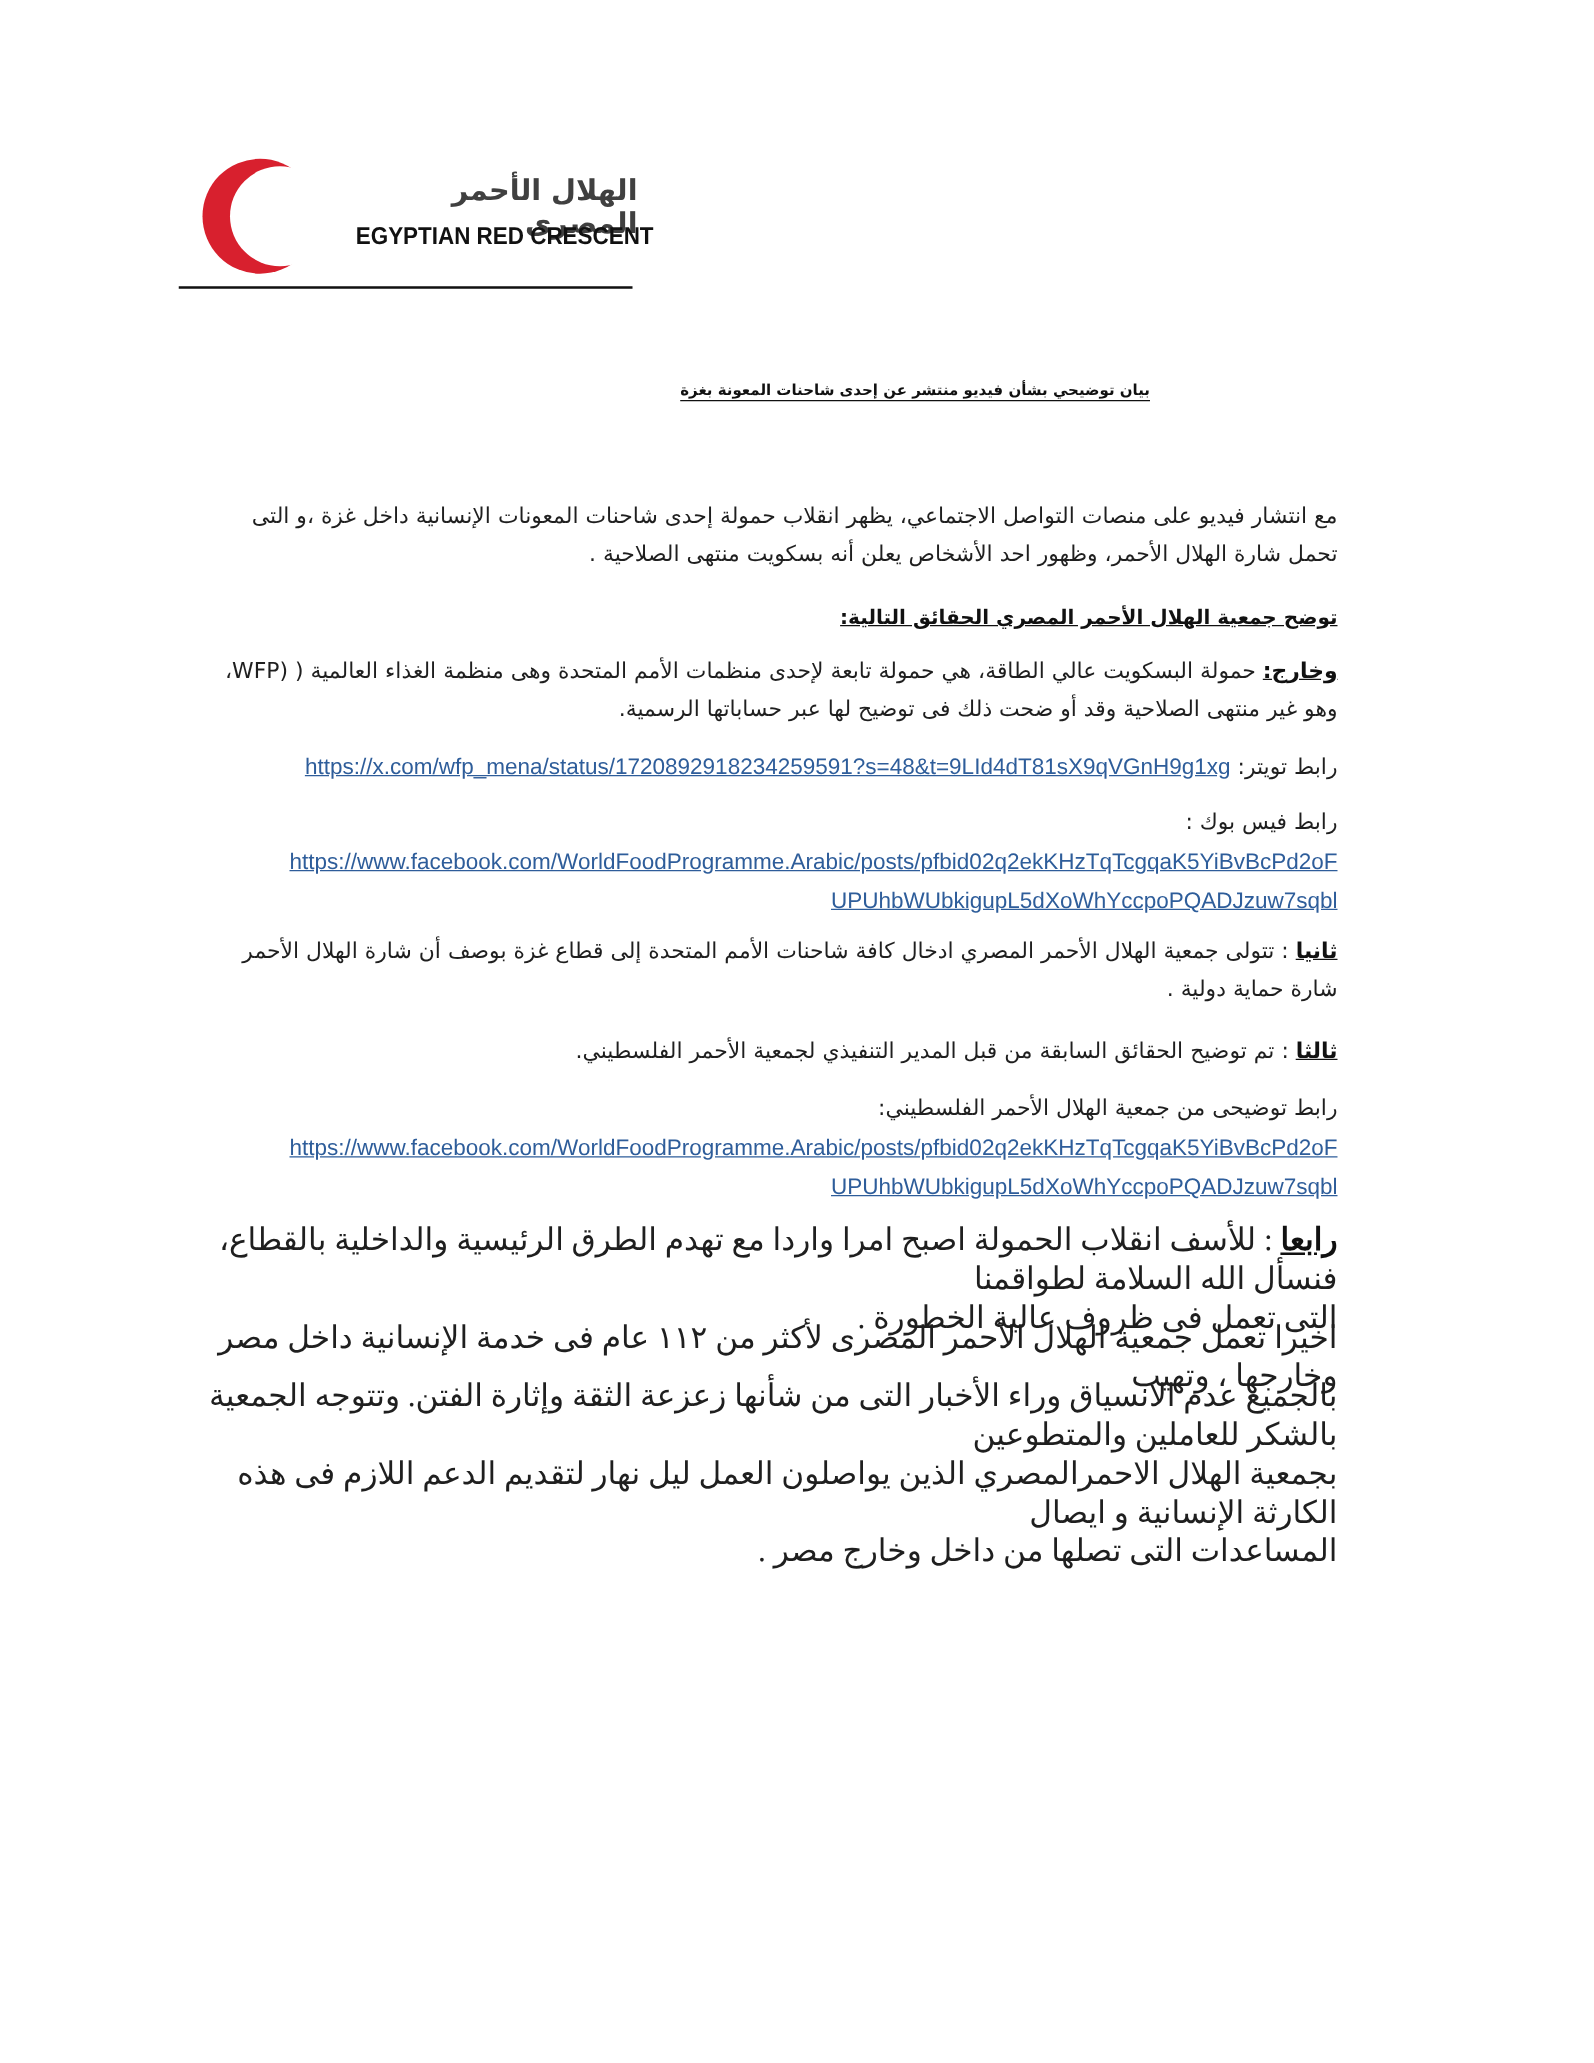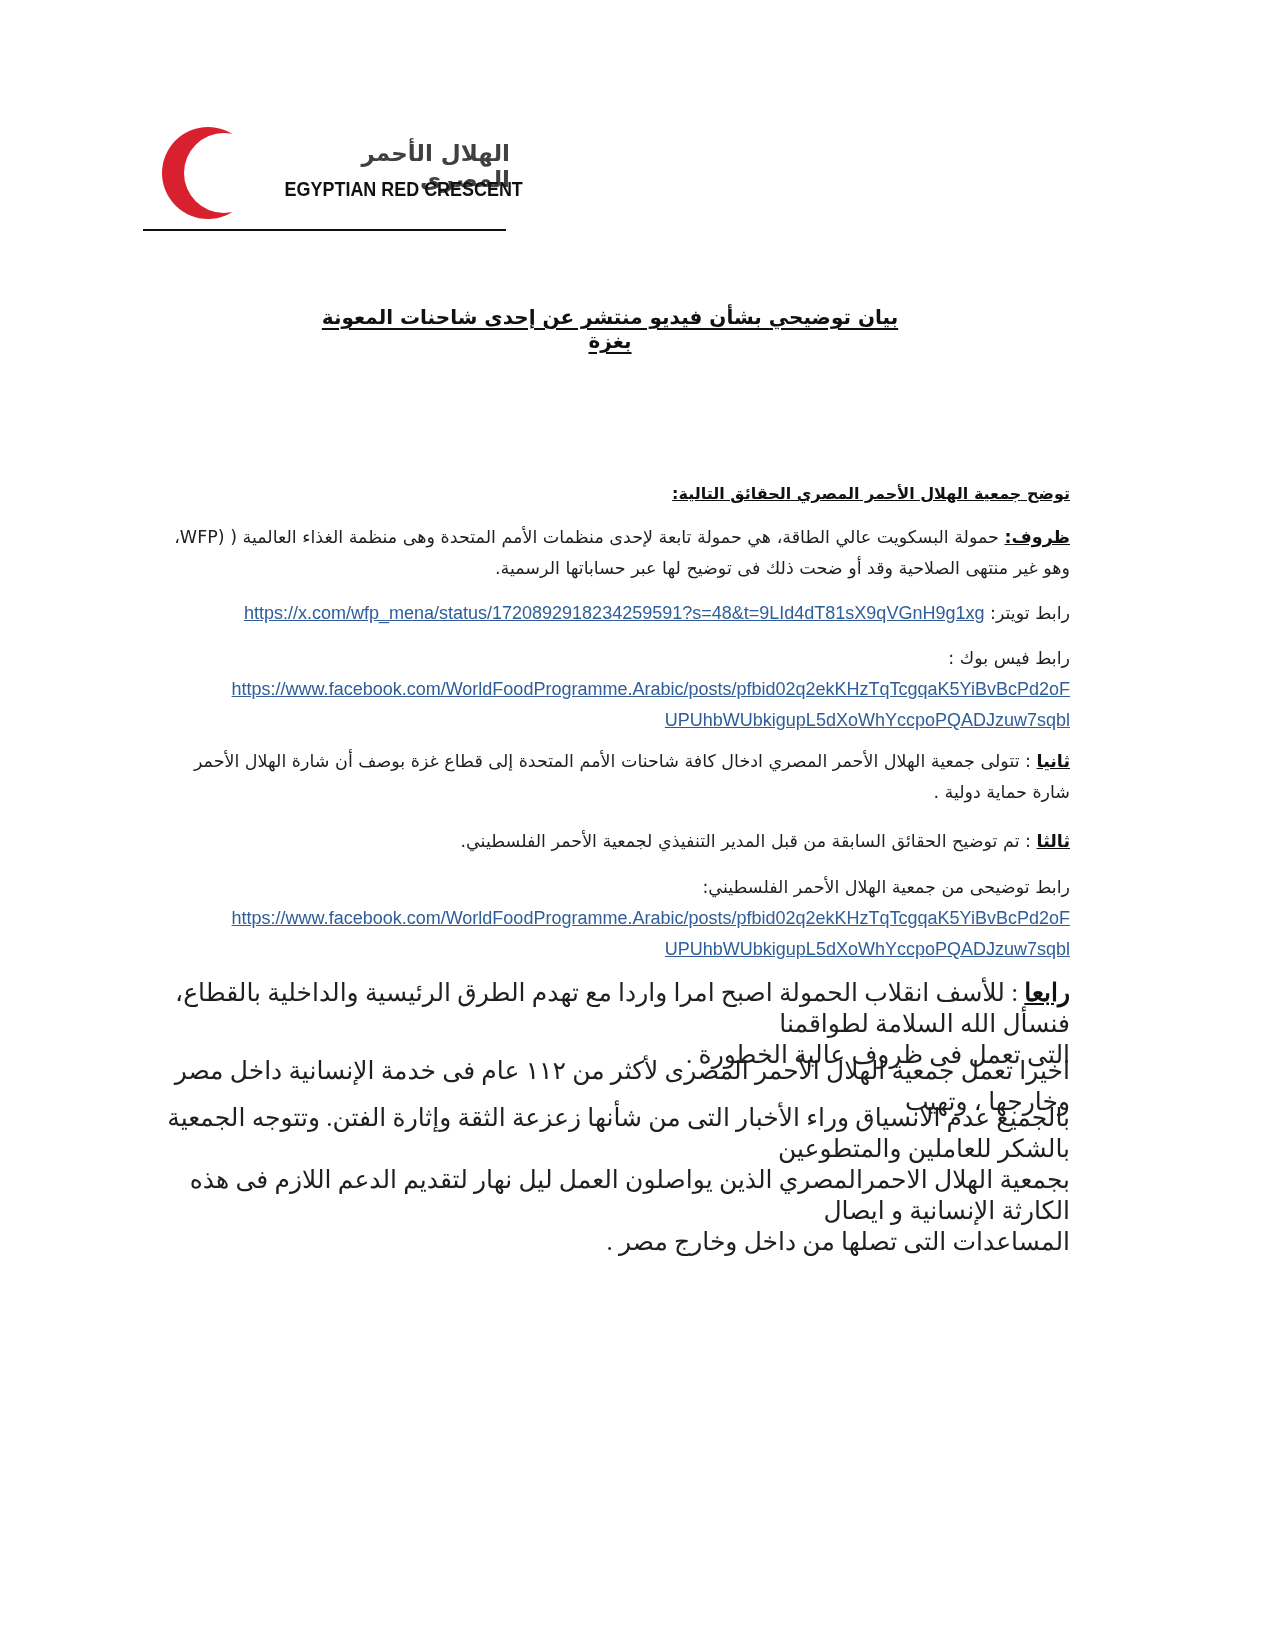--- a/index.html
+++ b/index.html
@@ -12,22 +12,22 @@
   .crescent { position: absolute; left: 0; top: 5px; width: 100px; height: 100px; }
   .logo-ar { position: absolute; left: 105px; top: 22px; width: 245px; text-align: right;
              direction: rtl; font-family: "DejaVu Sans", sans-serif; font-weight: bold;
              font-size: 23px; color: #404040; letter-spacing: 0.5px; }
   .logo-en { position: absolute; left: 105px; top: 60px; width: 245px; text-align: right;
              font-family: "Liberation Sans", sans-serif; font-weight: bold; font-size: 19.5px;
              color: #111; transform: scaleX(0.92); transform-origin: right; white-space: nowrap; }
   .logo-rule { position: absolute; left: 143px; top: 229px; width: 363px; height: 2px; background: #111; }
 
   
-  .title { position: absolute; left: 300px; top: 305px; width: 620px; text-align: center; direction: rtl;
-           font-family: "DejaVu Sans", sans-serif; font-weight: bold; font-size: 20px;
+  .title { position: absolute; left: 300px; top: 305px; width: 620px; direction: rtl;
+           font-family: "DejaVu Sans", sans-serif; font-weight: bold; font-size: 12px;
            text-decoration: underline; text-underline-offset: 4px; color: #111; }
 
   
   .block { position: absolute; left: 140px; width: 930px; direction: rtl; text-align: right;
            font-family: "DejaVu Sans", sans-serif; font-size: 17.5px; line-height: 31px; color: #1f1f1f; }
   .serif { font-family: "Liberation Serif", "DejaVu Serif", serif; font-size: 25px; }
   .lbl { font-weight: bold; text-decoration: underline; color: #111; }
   .heading { font-weight: bold; text-decoration: underline; font-size: 16px; color: #111; }
   a.link { color: #2e5d9a; text-decoration: underline; font-family: Liberation Sans, sans-serif;
            font-size: 18px; direction: ltr; unicode-bidi: embed; }
@@ -48,27 +48,31 @@
       </defs>
       <circle cx="48" cy="50" r="46" fill="#d8202e" mask="url(#cm)"></circle>
     </svg>
     <div class="logo-ar">الهلال الأحمر المصرى</div>
     <div class="logo-en">EGYPTIAN RED CRESCENT</div>
   </div>
   <div class="logo-rule"></div>
 
   <div class="title">بيان توضيحي بشأن فيديو منتشر عن إحدى شاحنات المعونة بغزة</div>
 
+  <div class="block" style="top:398px;">
+    <div>مع انتشار فيديو على منصات التواصل الاجتماعي، يظهر انقلاب حمولة إحدى شاحنات المعونات الإنسانية داخل غزة ،و التى</div>
+    <div>تحمل شارة الهلال  الأحمر، وظهور احد الأشخاص يعلن أنه بسكويت منتهى الصلاحية .</div>
+  </div>
 
   <div class="block" style="top:478px;">
     <span class="heading">توضح جمعية الهلال الأحمر المصري الحقائق التالية:</span>
   </div>
 
   <div class="block" style="top:522px;">
-    <div><span class="lbl">ظروف:</span><span> حمولة البسكويت عالي الطاقة، هي حمولة تابعة لإحدى منظمات الأمم المتحدة وهى منظمة الغذاء العالمية ( (WFP،</span></div>
+    <div><span class="lbl">وخارج:</span><span> حمولة البسكويت عالي الطاقة، هي حمولة تابعة لإحدى منظمات الأمم المتحدة وهى منظمة الغذاء العالمية ( (WFP،</span></div>
     <div>وهو غير منتهى الصلاحية وقد أو ضحت ذلك فى توضيح لها عبر حساباتها الرسمية.</div>
   </div>
 
   <div class="block" style="top:598px;">
     <span>رابط تويتر:</span>
     <a class="link" href="#">https://x.com/wfp_mena/status/1720892918234259591?s=48&amp;t=9LId4dT81sX9qVGnH9g1xg</a>
   </div>
 
   <div class="block" style="top:643px;">
     <div>رابط فيس بوك :</div>

